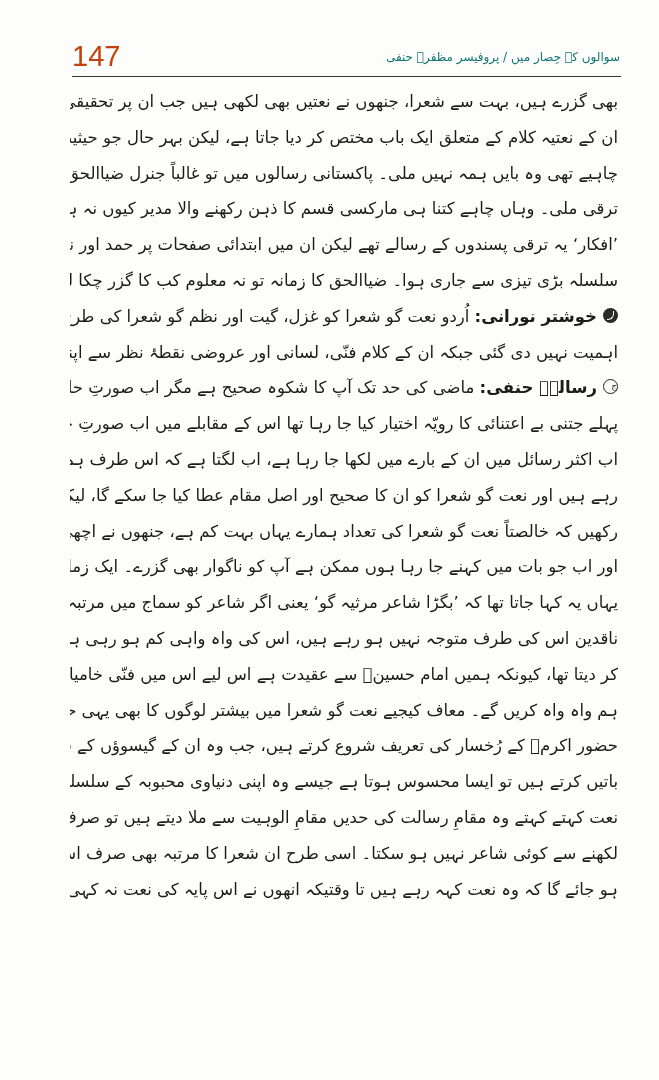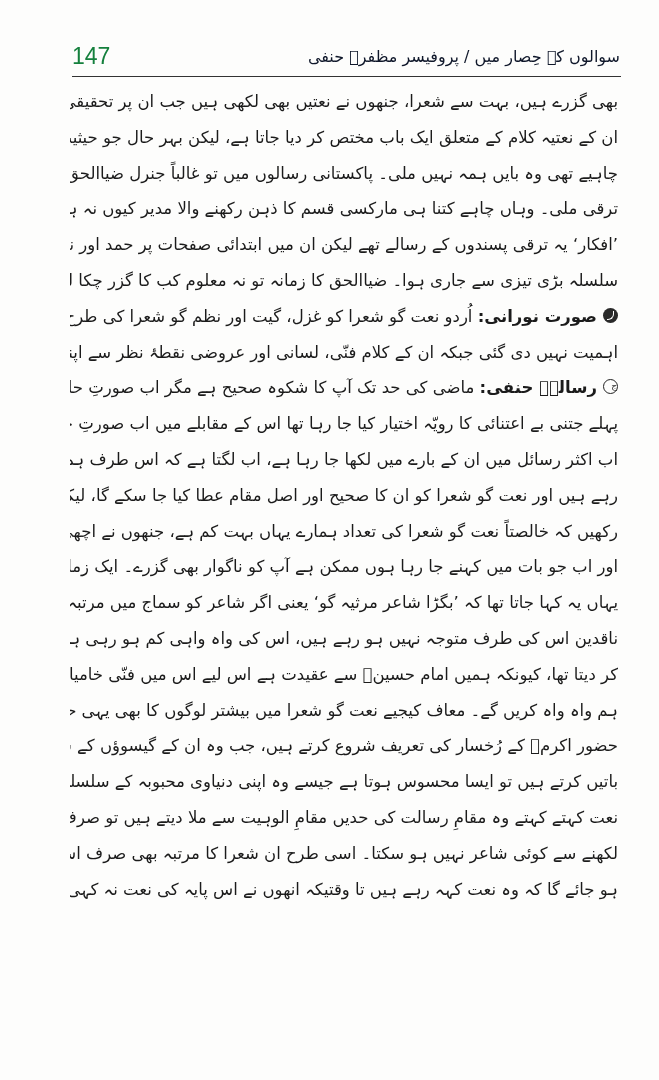--- a/index.html
+++ b/index.html
@@ -27,32 +27,32 @@
     left: 72px;
     top: 42px;
     width: 548px;
     height: 34px;
   }
   .page-number {
     position: absolute;
     left: 0;
     top: 0;
     font-family: "Liberation Sans", sans-serif;
-    font-size: 23px;
+    font-size: 29px;
     line-height: 28px;
-    color: #15803d;
+    color: #c2410c;
   }
   .running-title {
     position: absolute;
     right: 0;
     top: 4px;
     direction: rtl;
-    font-size: 16px;
+    font-size: 12px;
     line-height: 22px;
-    color: #0f172a;
+    color: #0f766e;
   }
   .header-rule {
     position: absolute;
     left: 72px;
     top: 76px;
     width: 549px;
     height: 0;
     border-top: 1.6px solid #333;
   }
   .body-text {
@@ -130,21 +130,21 @@
     <div>
       <div class="line">بھی گزرے ہیں، بہت سے شعرا، جنھوں نے نعتیں بھی لکھی ہیں جب ان پر تحقیقی کام ہوتا ہے تو</div>
       <div class="line">ان کے نعتیہ کلام کے متعلق ایک باب مختص کر دیا جاتا ہے، لیکن بہر حال جو حیثیت اسے ملنی</div>
       <div class="line">چاہیے تھی وہ بایں ہمہ نہیں ملی۔ پاکستانی رسالوں میں تو غالباً جنرل ضیاالحق کے زیرِ اثر اسے خاصی</div>
       <div class="line">ترقی ملی۔ وہاں چاہے کتنا ہی مارکسی قسم کا ذہن رکھنے والا مدیر کیوں نہ ہو مثلاً ’نقوش‘، ’فنون‘ اور</div>
       <div class="line">’افکار‘ یہ ترقی پسندوں کے رسالے تھے لیکن ان میں ابتدائی صفحات پر حمد اور نعت کی اشاعت کا</div>
       <div class="line">سلسلہ بڑی تیزی سے جاری ہوا۔ ضیاالحق کا زمانہ تو نہ معلوم کب کا گزر چکا لیکن یہ طریقہ تا حال</div>
     </div>
 
     <div>
-      <div class="line"><span class="marker q"></span><span class="speaker">صورت نورانی:</span> <span>اُردو نعت گو شعرا کو غزل، گیت اور نظم گو شعرا کی طرح کبھی بھی اُردو ادب میں</span></div>
+      <div class="line"><span class="marker q"></span><span class="speaker">خوشتر نورانی:</span> <span>اُردو نعت گو شعرا کو غزل، گیت اور نظم گو شعرا کی طرح کبھی بھی اُردو ادب میں</span></div>
       <div class="line">اہمیت نہیں دی گئی جبکہ ان کے کلام فنّی، لسانی اور عروضی نقطۂ نظر سے اپنی نظیر آپ ہیں، یہ</div>
     </div>
 
     <div>
       <div class="line"><span class="marker a">ج</span><span class="speaker">رسالےؔ حنفی:</span> <span>ماضی کی حد تک آپ کا شکوہ صحیح ہے مگر اب صورتِ حال ایسی نہیں ہے، کیونکہ</span></div>
       <div class="line">پہلے جتنی بے اعتنائی کا رویّہ اختیار کیا جا رہا تھا اس کے مقابلے میں اب صورتِ حال بہتر ہے،</div>
       <div class="line">اب اکثر رسائل میں ان کے بارے میں لکھا جا رہا ہے، اب لگتا ہے کہ اس طرف ہم قدم بڑھا</div>
       <div class="line">رہے ہیں اور نعت گو شعرا کو ان کا صحیح اور اصل مقام عطا کیا جا سکے گا، لیکن اس بات کو بھی ملحوظ</div>
       <div class="line">رکھیں کہ خالصتاً نعت گو شعرا کی تعداد ہمارے یہاں بہت کم ہے، جنھوں نے اچھی نعتیں کہی ہیں۔</div>
       <div class="line">اور اب جو بات میں کہنے جا رہا ہوں ممکن ہے آپ کو ناگوار بھی گزرے۔ ایک زمانہ تھا جب ہمارے</div>

